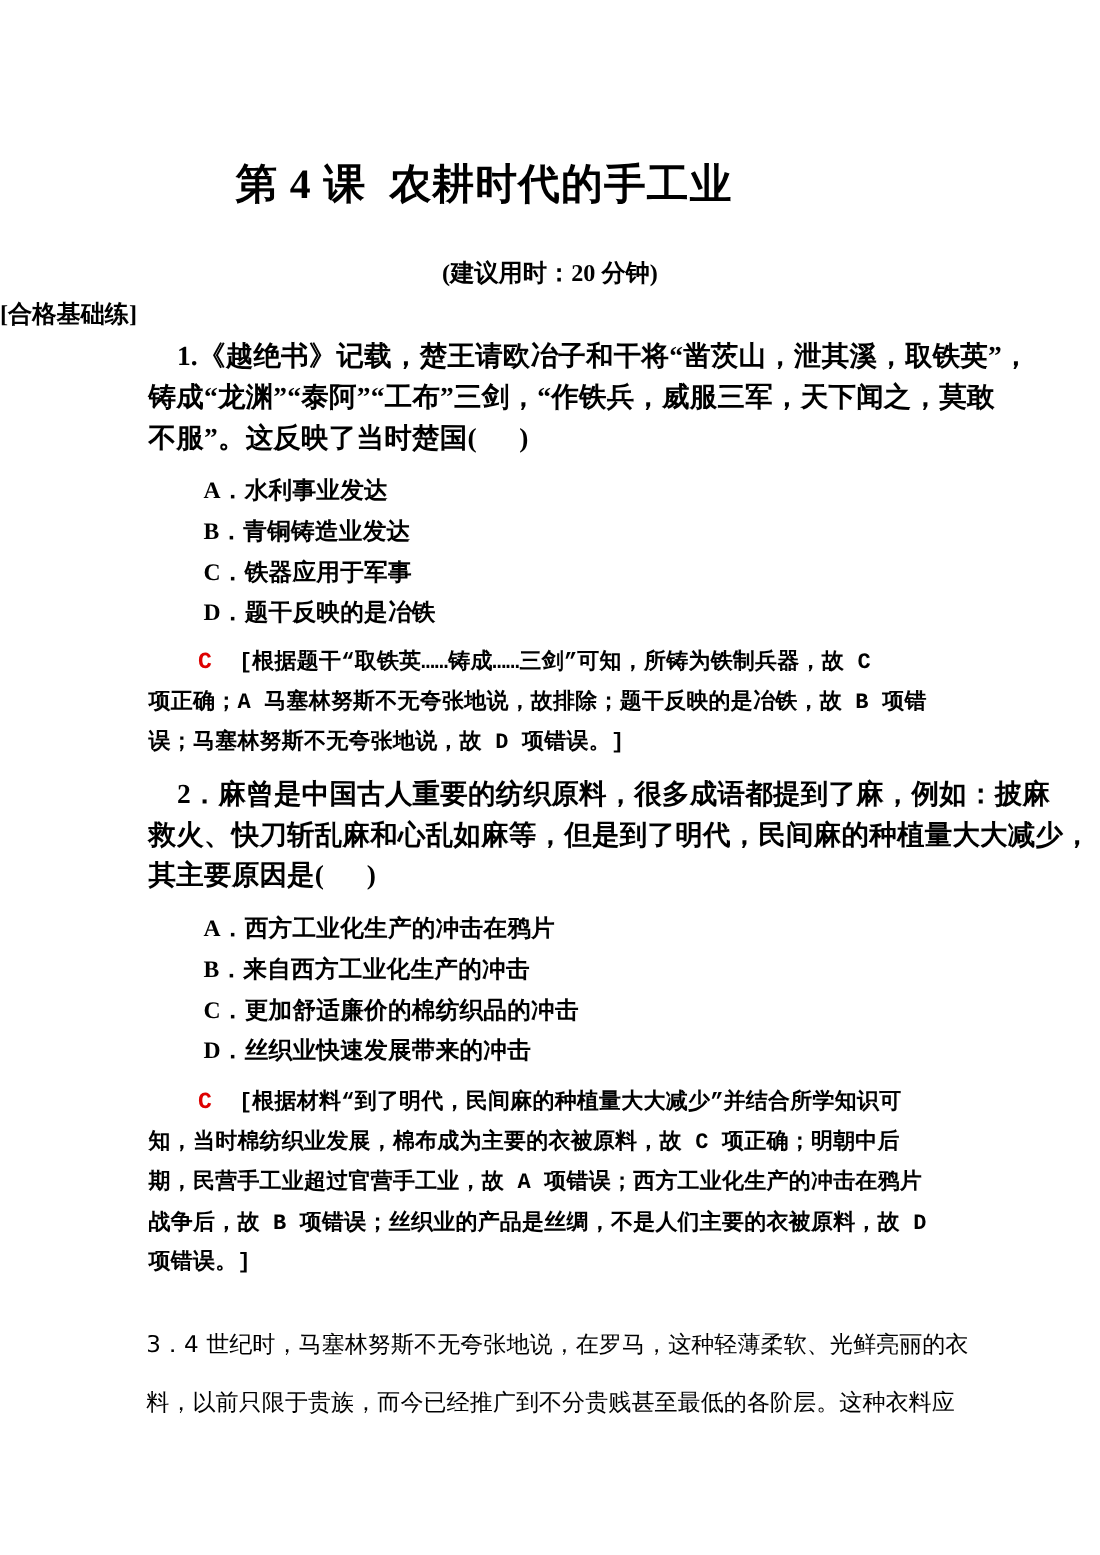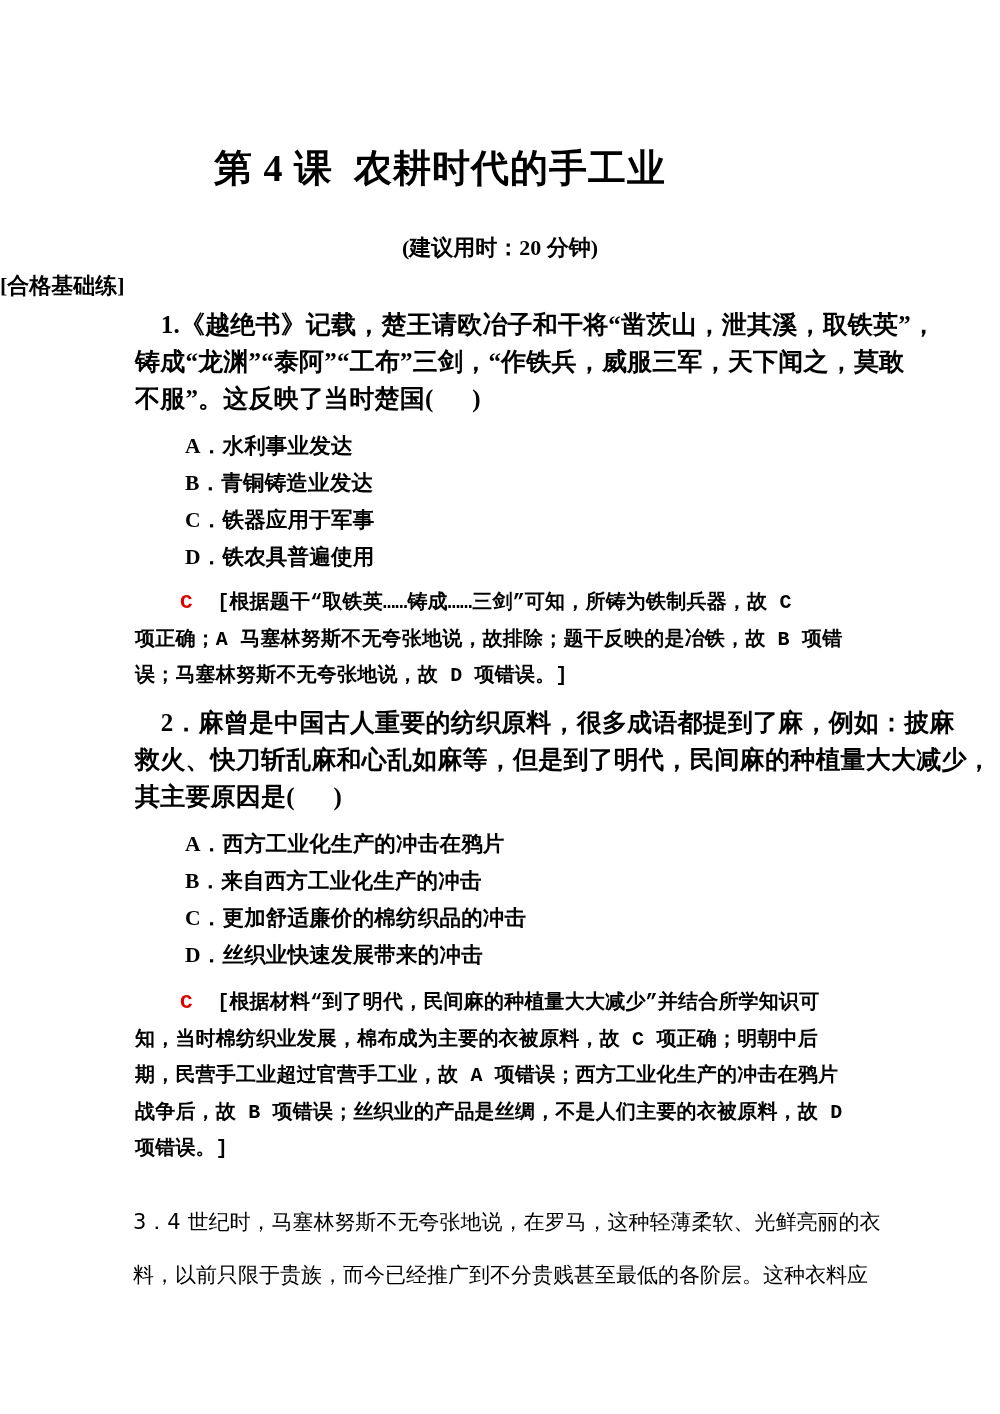--- a/index.html
+++ b/index.html
@@ -127,21 +127,21 @@
   <div class="body-block" style="top:306px;">
     <div class="qline">    1.《越绝书》记载，楚王请欧冶子和干将“凿茨山，泄其溪，取铁英”，</div>
     <div class="qline">铸成“龙渊”“泰阿”“工布”三剑，“作铁兵，威服三军，天下闻之，莫敢</div>
     <div class="qline">不服”。这反映了当时楚国(      )</div>
   </div>
 
   <div class="body-block" style="top:428px;">
     <div class="optline">A．水利事业发达</div>
     <div class="optline">B．青铜铸造业发达</div>
     <div class="optline">C．铁器应用于军事</div>
-    <div class="optline">D．铁农具普遍使用</div>
+    <div class="optline">D．题干反映的是冶铁</div>
   </div>
 
   <div class="body-block" style="top:586px;">
     <div class="expline"><span style="display:inline-block;width:45px;"></span><span class="answer-mark">C</span><span>  [根据题干“取铁英……铸成……三剑”可知，所铸为铁制兵器，故 C</span></div>
     <div class="expline">项正确；A 马塞林努斯不无夸张地说，故排除；题干反映的是冶铁，故 B 项错</div>
     <div class="expline">误；马塞林努斯不无夸张地说，故 D 项错误。]</div>
   </div>
 
   <div class="body-block" style="top:704px;">
     <div class="qline">    2．麻曾是中国古人重要的纺织原料，很多成语都提到了麻，例如：披麻</div>

